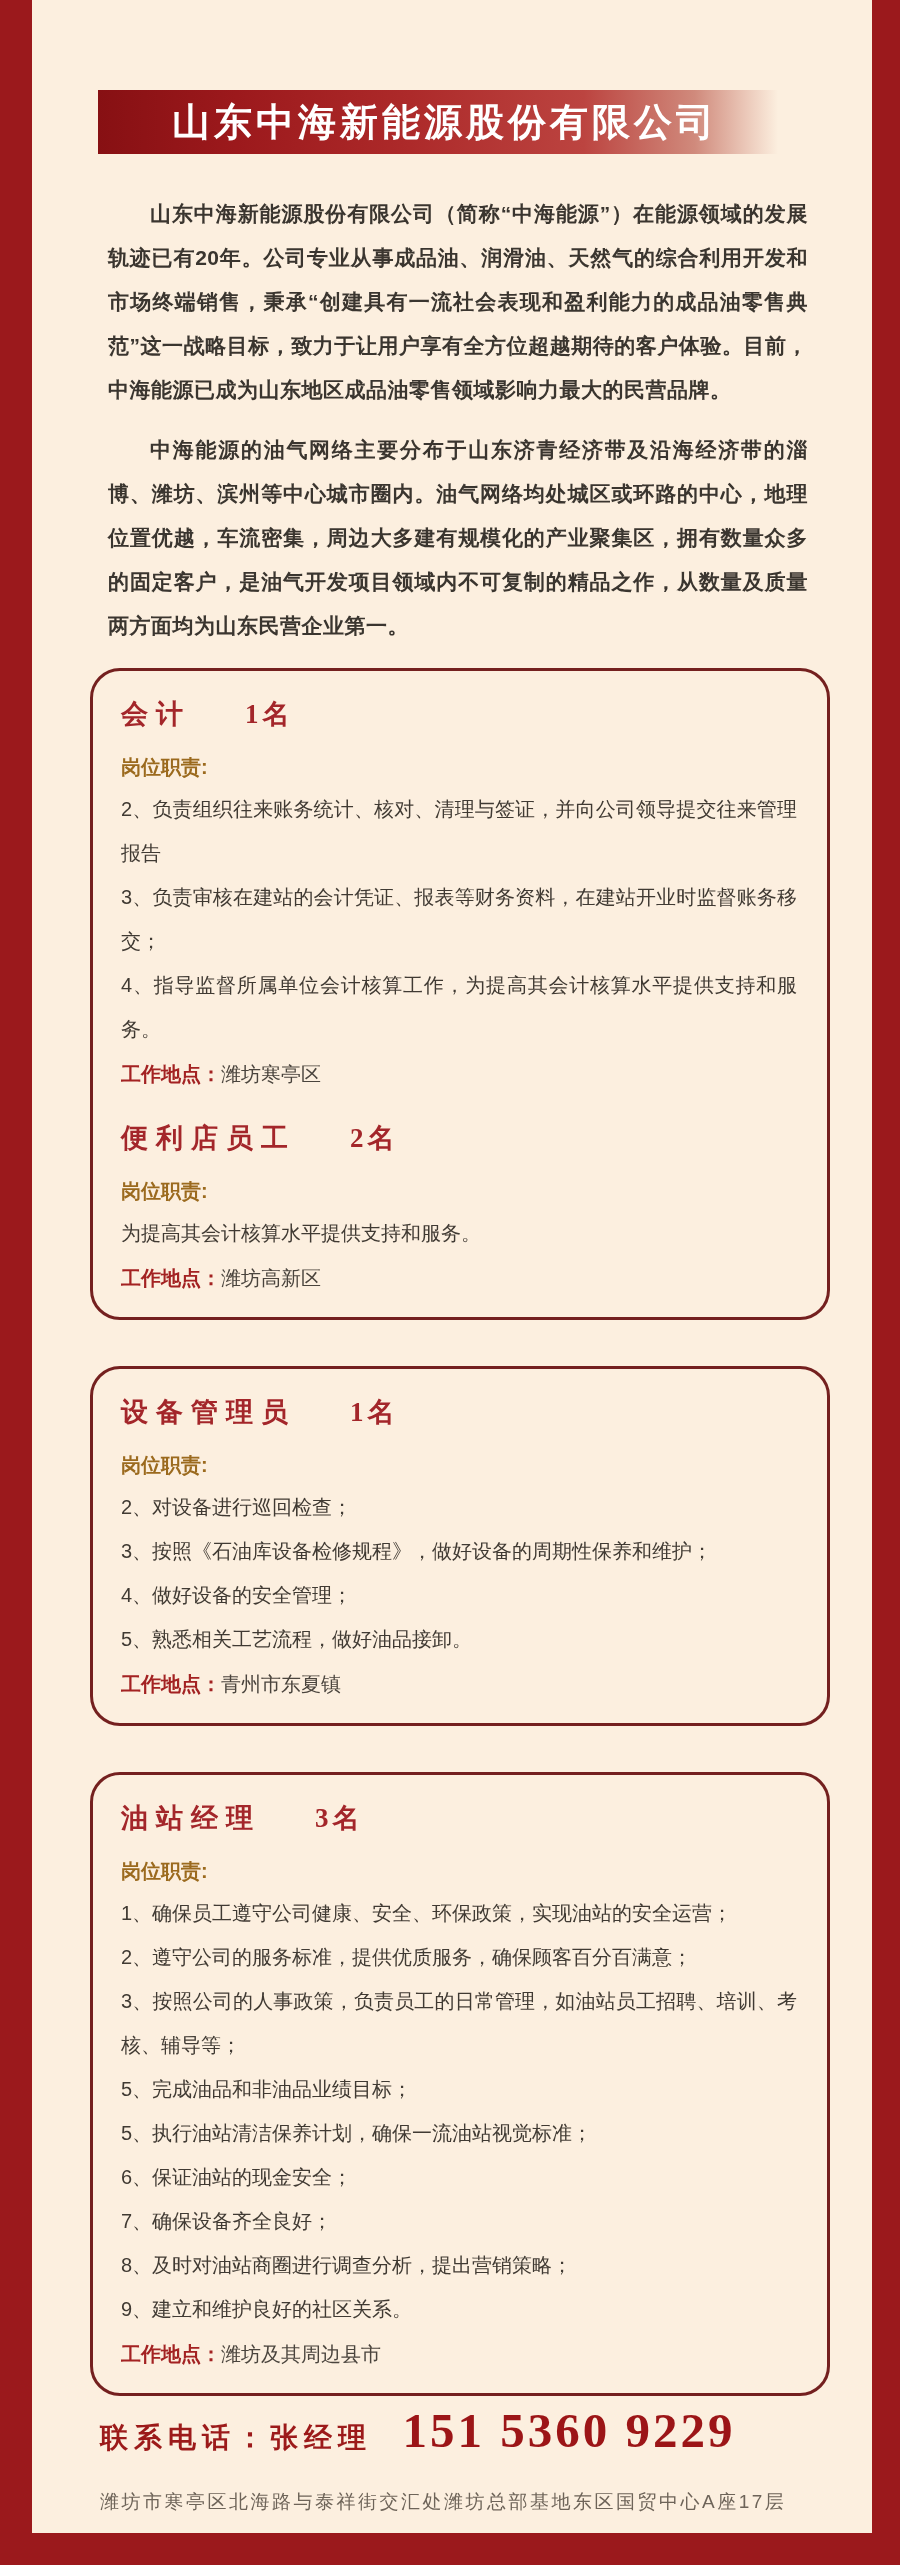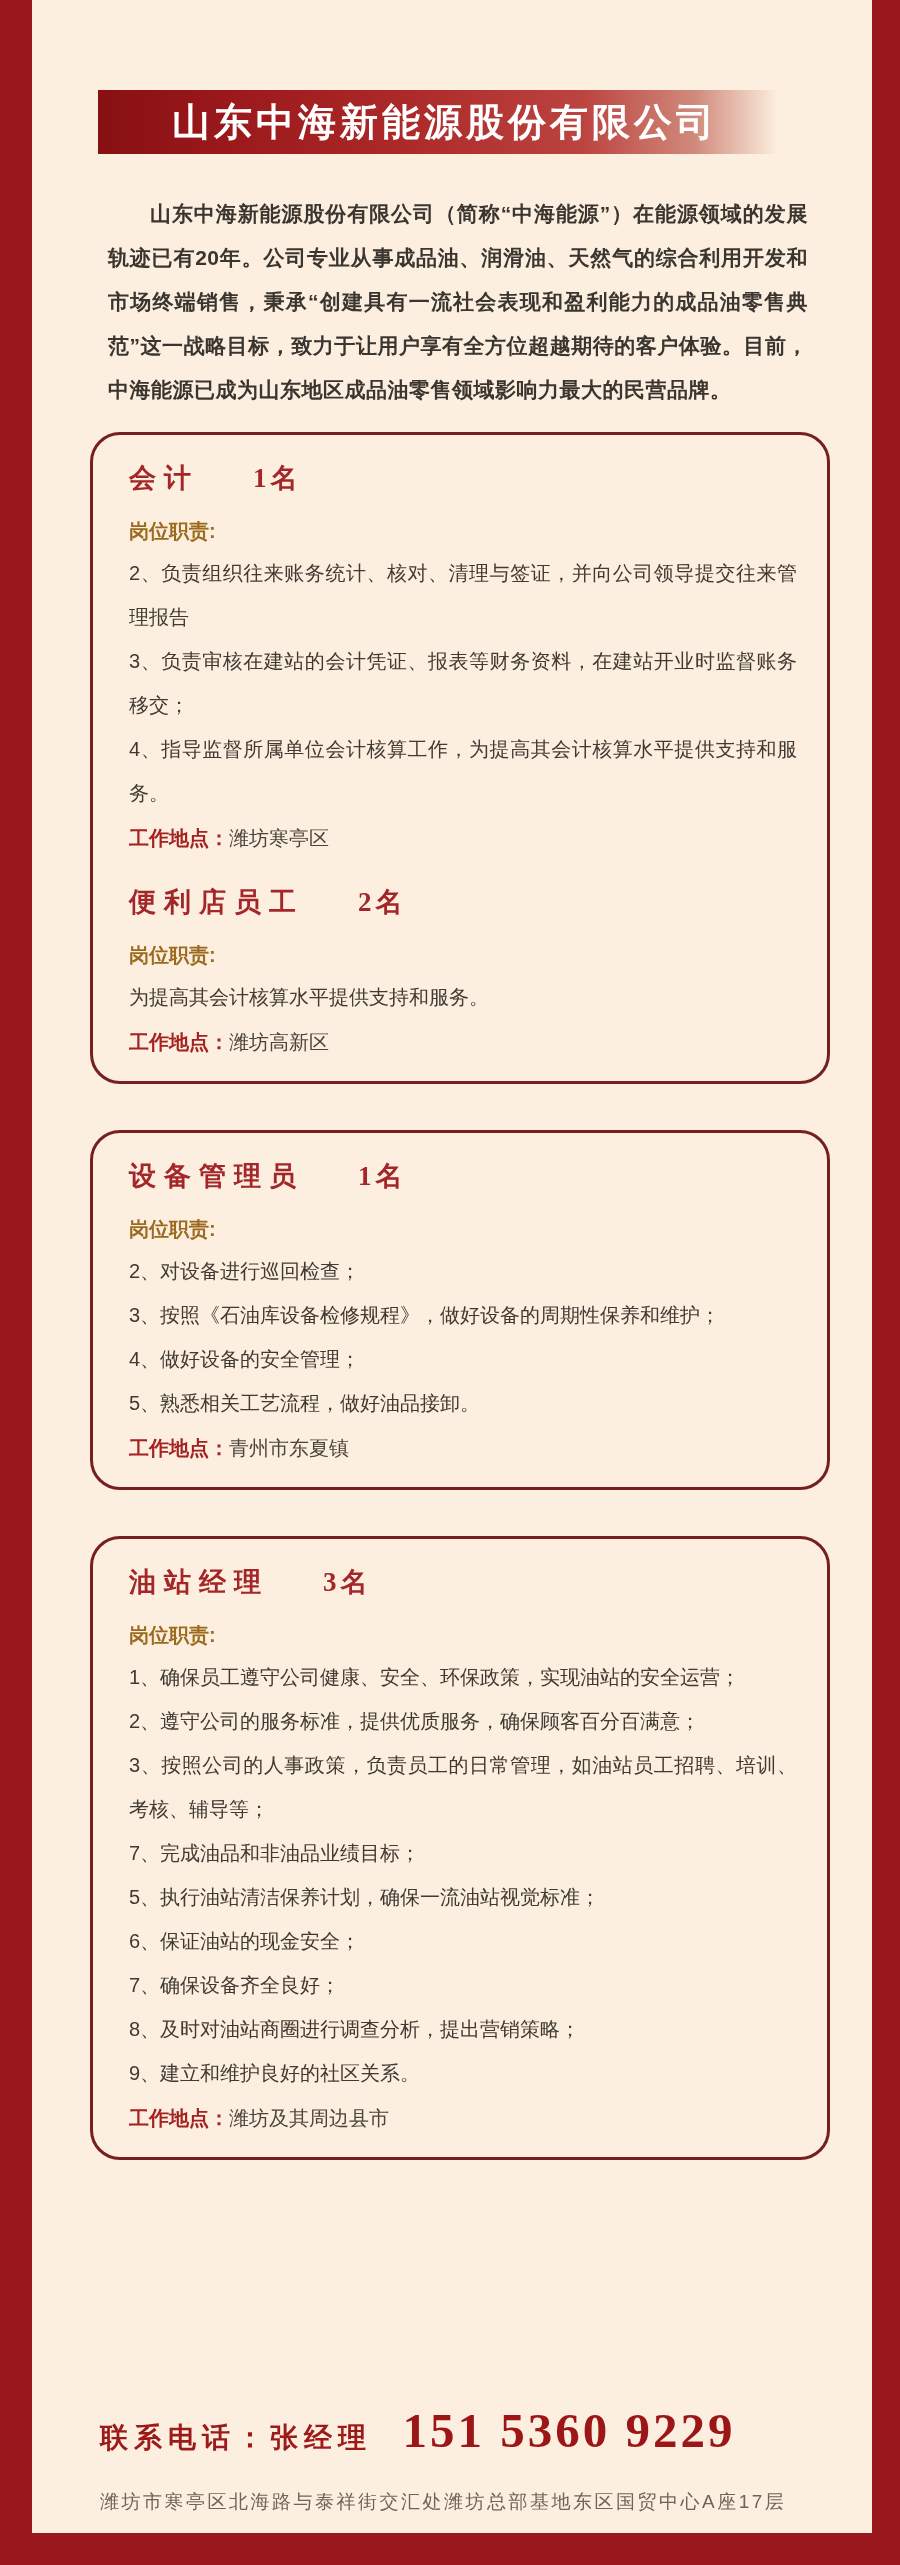--- a/index.html
+++ b/index.html
@@ -25,21 +25,21 @@
     color:#ffffff;letter-spacing:4px;white-space:nowrap;
   }
   .intro{
     margin:38px 64px 0 76px;text-indent:2em;text-align:justify;
     font-size:21px;line-height:44px;font-weight:bold;color:#3a352f;letter-spacing:0.5px;
   }
   .intro.second{margin-top:16px;}
   
   .card{
     margin:20px 42px 0 58px;border:3px solid #74201f;border-radius:30px;
-    padding:24px 30px 24px 36px;background:transparent;
+    padding:24px 30px 24px 28px;background:transparent;
   }
   .card + .card{margin-top:46px;}
   .job + .job{margin-top:30px;}
   .job-title{
     margin:0 0 14px 0;font-family:"Liberation Serif",serif;font-weight:bold;
     font-size:27px;color:#a3262a;letter-spacing:8px;line-height:38px;
   }
   .job-title .count{margin-left:54px;letter-spacing:4px;}
   .duties-label{font-size:20px;line-height:40px;font-weight:bold;color:#9b6a1e;}
   .duty{font-size:20px;line-height:44px;color:#403a33;text-align:justify;}
@@ -66,20 +66,21 @@
 <div class="bar bar-right"></div>
 <div class="bar bar-bottom"></div>
 
 <div class="content">
 
   <div class="banner">
     <span>山东中海新能源股份有限公司</span>
   </div>
 
   <p class="intro">山东中海新能源股份有限公司（简称“中海能源”）在能源领域的发展轨迹已有20年。公司专业从事成品油、润滑油、天然气的综合利用开发和市场终端销售，秉承“创建具有一流社会表现和盈利能力的成品油零售典范”这一战略目标，致力于让用户享有全方位超越期待的客户体验。目前，中海能源已成为山东地区成品油零售领域影响力最大的民营品牌。</p>
+  <p class="intro second">中海能源的油气网络主要分布于山东济青经济带及沿海经济带的淄博、潍坊、滨州等中心城市圈内。油气网络均处城区或环路的中心，地理位置优越，车流密集，周边大多建有规模化的产业聚集区，拥有数量众多的固定客户，是油气开发项目领域内不可复制的精品之作，从数量及质量两方面均为山东民营企业第一。</p>
 
   <section class="card">
     <div class="job">
       <h2 class="job-title"><span>会计</span><span class="count">1名</span></h2>
       <div class="duties-label">岗位职责:</div>
       <div class="duties">
           <div class="duty">2、负责组织往来账务统计、核对、清理与签证，并向公司领导提交往来管理报告</div>
           <div class="duty">3、负责审核在建站的会计凭证、报表等财务资料，在建站开业时监督账务移交；</div>
           <div class="duty">4、指导监督所属单位会计核算工作，为提高其会计核算水平提供支持和服务。</div>
         </div>
@@ -110,21 +111,21 @@
   </section>
 
   <section class="card">
     <div class="job">
       <h2 class="job-title"><span>油站经理</span><span class="count">3名</span></h2>
       <div class="duties-label">岗位职责:</div>
       <div class="duties">
           <div class="duty">1、确保员工遵守公司健康、安全、环保政策，实现油站的安全运营；</div>
           <div class="duty">2、遵守公司的服务标准，提供优质服务，确保顾客百分百满意；</div>
           <div class="duty">3、按照公司的人事政策，负责员工的日常管理，如油站员工招聘、培训、考核、辅导等；</div>
-          <div class="duty">7、完成油品和非油品业绩目标；</div>
+          <div class="duty">5、完成油品和非油品业绩目标；</div>
           <div class="duty">5、执行油站清洁保养计划，确保一流油站视觉标准；</div>
           <div class="duty">6、保证油站的现金安全；</div>
           <div class="duty">7、确保设备齐全良好；</div>
           <div class="duty">8、及时对油站商圈进行调查分析，提出营销策略；</div>
           <div class="duty">9、建立和维护良好的社区关系。</div>
         </div>
       <div class="loc"><span class="loc-label">工作地点：</span><span class="loc-value">潍坊及其周边县市</span></div>
     </div>
   </section>
 

